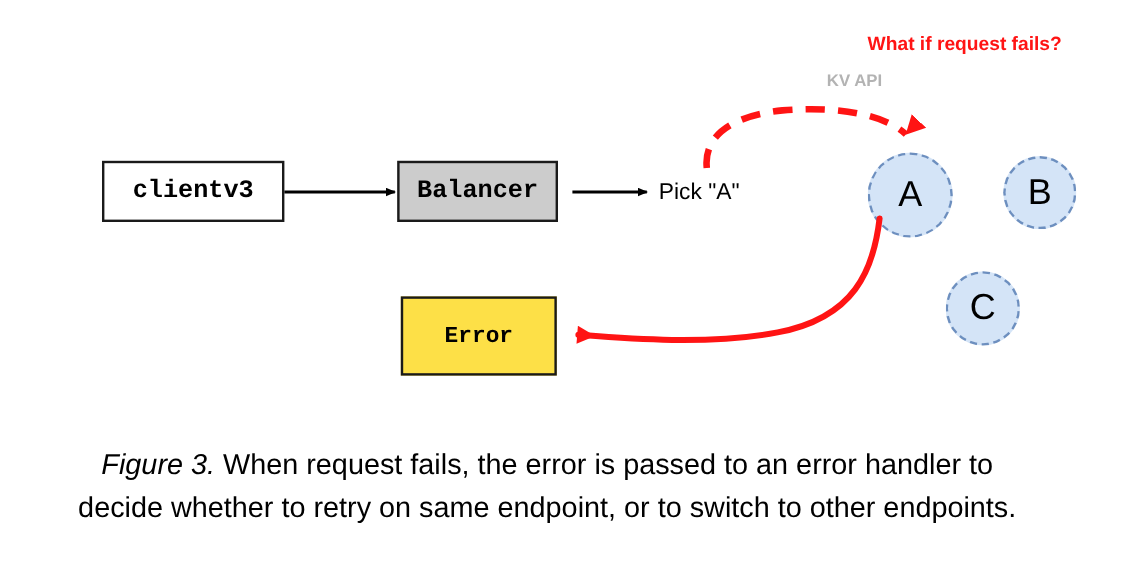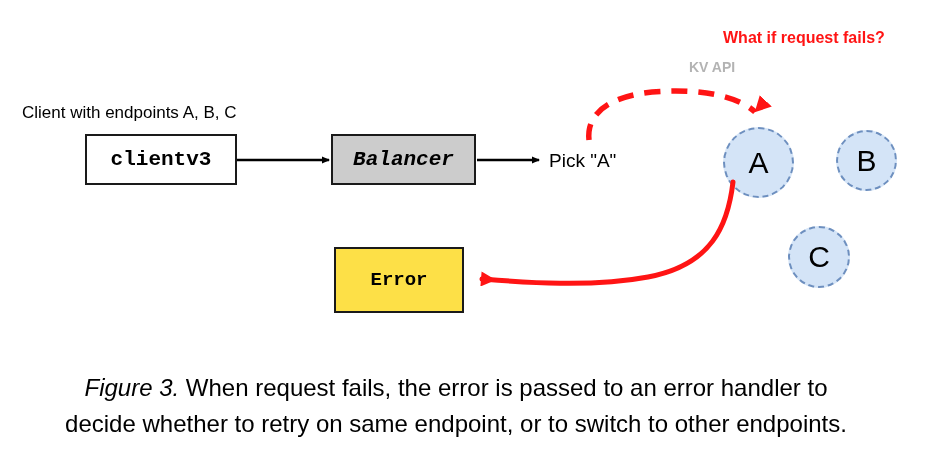--- a/index.html
+++ b/index.html
@@ -74,25 +74,24 @@
     top: 134px;
     width: 152px;
     height: 51px;
     background: #ffffff;
     font-size: 21px;
   }
 
   #balancer-box {
     left: 331px;
     top: 134px;
-    width: 145px;
+    width: 134px;
     height: 51px;
     background: #cccccc;
     font-size: 21px;
-    font-style: italic;
   }
 
   #error-handler-box {
     left: 334px;
     top: 247px;
     width: 130px;
     height: 66px;
     background: #fde047;
     font-size: 19px;
     line-height: 1.3;
@@ -144,21 +143,20 @@
 </style>
 </head>
 <body>
 
 <div id="canvas">
 
   <div class="plain-label" id="what-if-label">What if request fails?</div>
 
   <div class="plain-label" id="kv-api-label">KV API</div>
 
-  <div class="plain-label" id="client-endpoints-label">Client with endpoints A, B, C</div>
 
   <div class="box" id="clientv3-box">clientv3</div>
 
   <div class="box" id="balancer-box">Balancer</div>
 
   <div class="box" id="error-handler-box">
     <span>Error</span>
   </div>
 
   <div class="plain-label" id="pick-a-label">Pick "A"</div>

